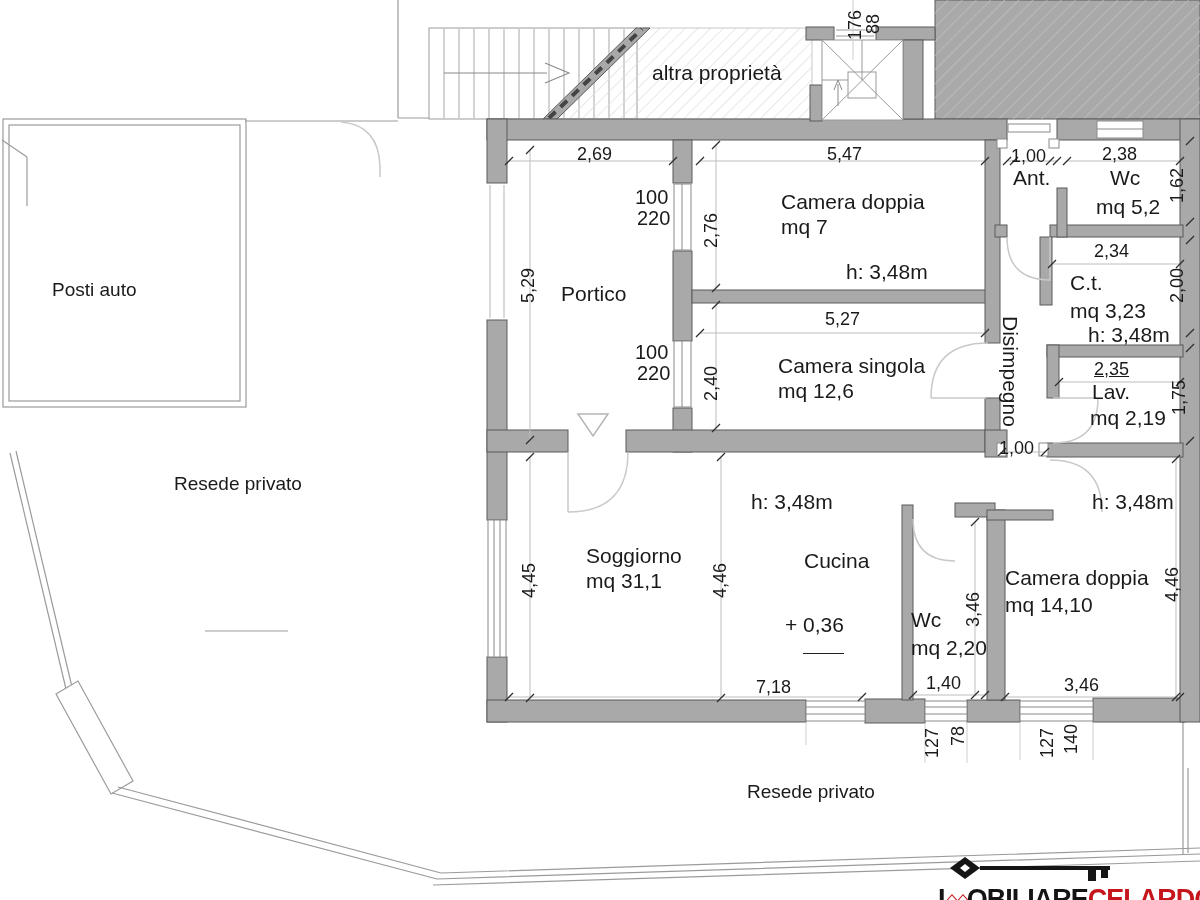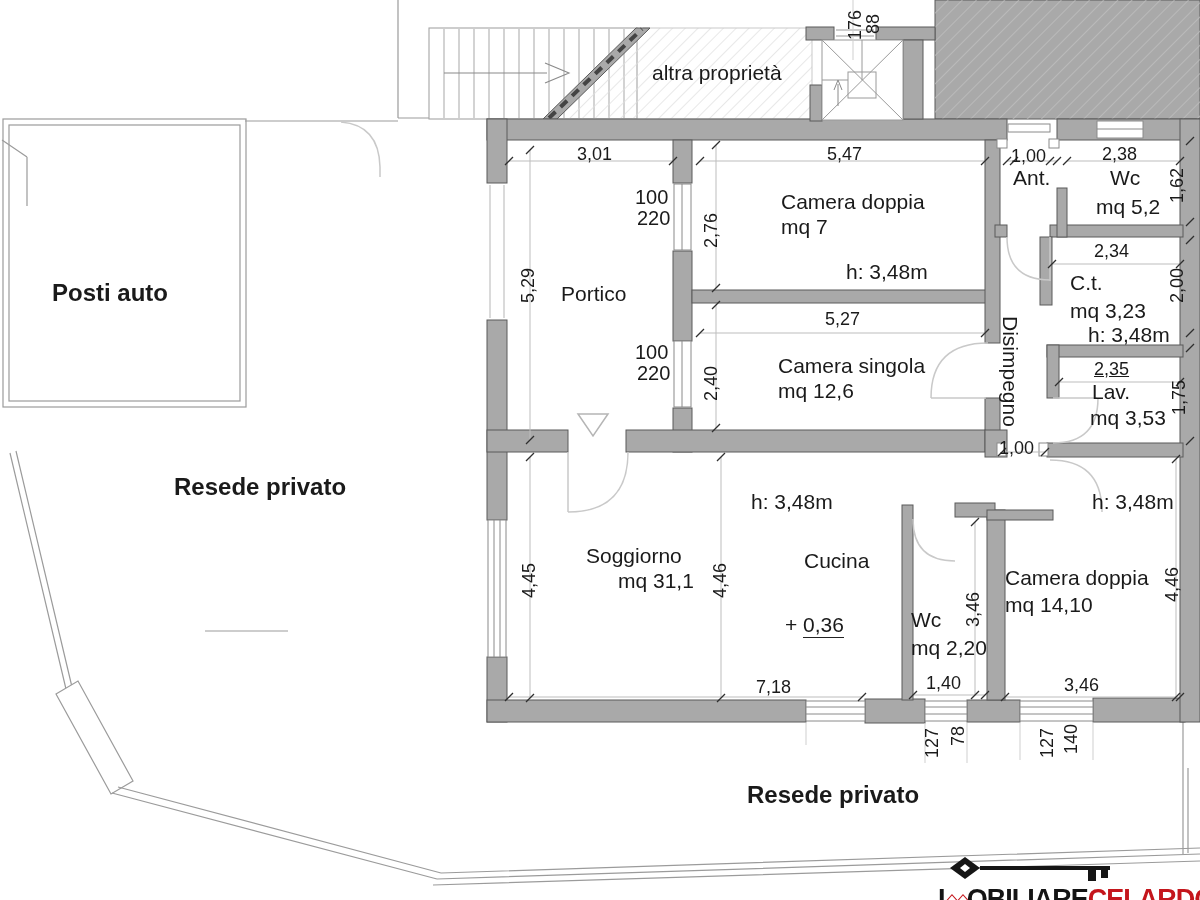--- a/index.html
+++ b/index.html
@@ -1,25 +1,25 @@
 <!DOCTYPE html>
 <html><head>
 <meta charset="utf-8">
 <style>
   html,body{margin:0;padding:0;background:#fff;}
   #plan{position:relative;width:1200px;height:900px;background:#fff;overflow:hidden;
         font-family:"Liberation Sans",sans-serif;color:#1a1a1a;}
   .plan-svg{position:absolute;left:0;top:0;}
   .lbl{position:absolute;font-size:21px;white-space:nowrap;line-height:1.1;}
-  .big{font-size:24px;font-weight:bold;}
+  .big{font-size:19px;}
   .dim{font-size:18px;}
   .win{font-size:20px;}
   .rotccw{position:absolute;transform:rotate(-90deg);transform-origin:0 0;white-space:nowrap;}
   .rotcw{position:absolute;transform:rotate(90deg);transform-origin:0 0;white-space:nowrap;}
-  .ul{border-bottom:1.5px solid #222;padding-bottom:1px;}
+  .ul{border-bottom:1.5px solid #222;padding-bottom:17px;}
   #logo{position:absolute;left:938px;top:851px;width:262px;height:49px;overflow:hidden;}
   #logo .txt{position:absolute;left:0;top:33px;font-weight:bold;font-size:27px;letter-spacing:-1px;white-space:nowrap;}
   #logo .red{color:#c4161c;}
   #logo .blk{color:#141414;}
   #logo .house{color:#c4161c;font-size:25px;letter-spacing:-4px;}
 </style>
 </head>
 <body>
 
 <div id="plan">
@@ -167,39 +167,39 @@
 <div class="lbl" style="left:1013px;top:166px;">Ant.</div>
 
 <div class="lbl" style="left:1110px;top:166px;">Wc</div>
 <div class="lbl" style="left:1096px;top:195px;">mq 5,2</div>
 
 <div class="lbl" style="left:1070px;top:271px;">C.t.</div>
 <div class="lbl" style="left:1070px;top:299px;">mq 3,23</div>
 <div class="lbl" style="left:1088px;top:323px;">h: 3,48m</div>
 
 <div class="lbl" style="left:1092px;top:380px;">Lav.</div>
-<div class="lbl" style="left:1090px;top:406px;">mq 3,53</div>
+<div class="lbl" style="left:1090px;top:406px;">mq 2,19</div>
 
 <div class="rotcw lbl" style="left:1022px;top:316px;width:116px;">Disimpegno</div>
 
 <div class="lbl" style="left:586px;top:544px;">Soggiorno</div>
-<div class="lbl" style="left:586px;top:569px;margin-left:32px;">mq 31,1</div>
+<div class="lbl" style="left:586px;top:569px;">mq 31,1</div>
 <div class="lbl" style="left:751px;top:490px;">h: 3,48m</div>
 
 <div class="lbl" style="left:804px;top:549px;">Cucina</div>
 <div class="lbl" style="left:785px;top:613px;"><span>+</span> <span class="ul">0,36</span></div>
 
 <div class="lbl" style="left:911px;top:608px;">Wc</div>
 <div class="lbl" style="left:911px;top:636px;">mq 2,20</div>
 
 <div class="lbl" style="left:1005px;top:566px;">Camera doppia</div>
 <div class="lbl" style="left:1005px;top:593px;">mq 14,10</div>
 <div class="lbl" style="left:1092px;top:490px;">h: 3,48m</div>
 
-<div class="lbl dim" style="left:577px;top:145px;">3,01</div>
+<div class="lbl dim" style="left:577px;top:145px;">2,69</div>
 <div class="lbl dim" style="left:827px;top:145px;">5,47</div>
 <div class="lbl dim" style="left:1011px;top:147px;">1,00</div>
 <div class="lbl dim" style="left:1102px;top:145px;">2,38</div>
 <div class="lbl dim" style="left:1094px;top:242px;">2,34</div>
 <div class="lbl dim" style="left:825px;top:310px;">5,27</div>
 <div class="lbl dim" style="left:1094px;top:360px;text-decoration:underline;">2,35</div>
 <div class="lbl dim" style="left:999px;top:439px;">1,00</div>
 <div class="lbl dim" style="left:756px;top:678px;">7,18</div>
 <div class="lbl dim" style="left:926px;top:674px;">1,40</div>
 <div class="lbl dim" style="left:1064px;top:676px;">3,46</div>

